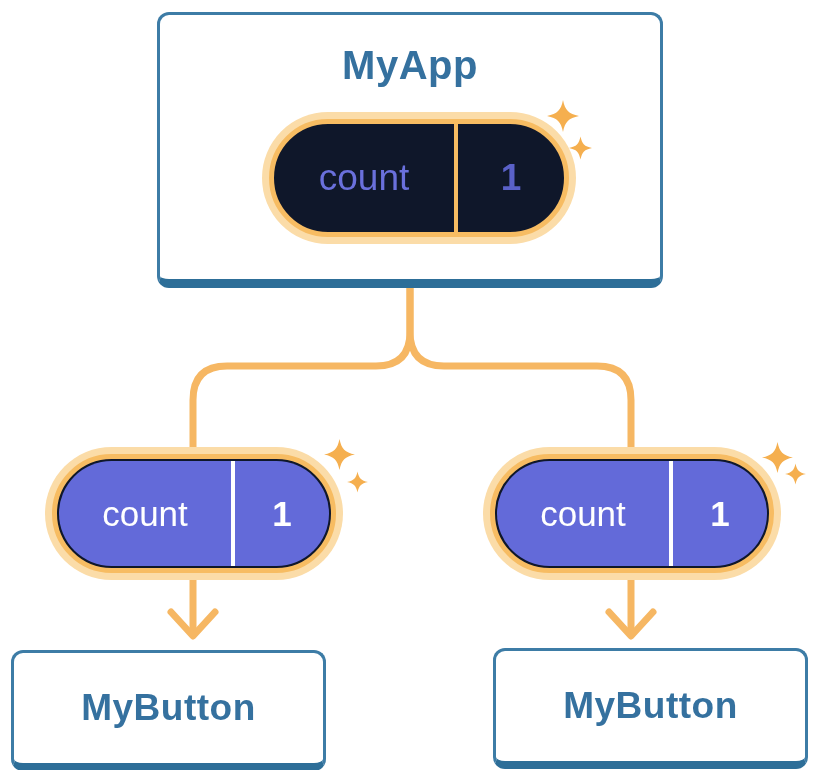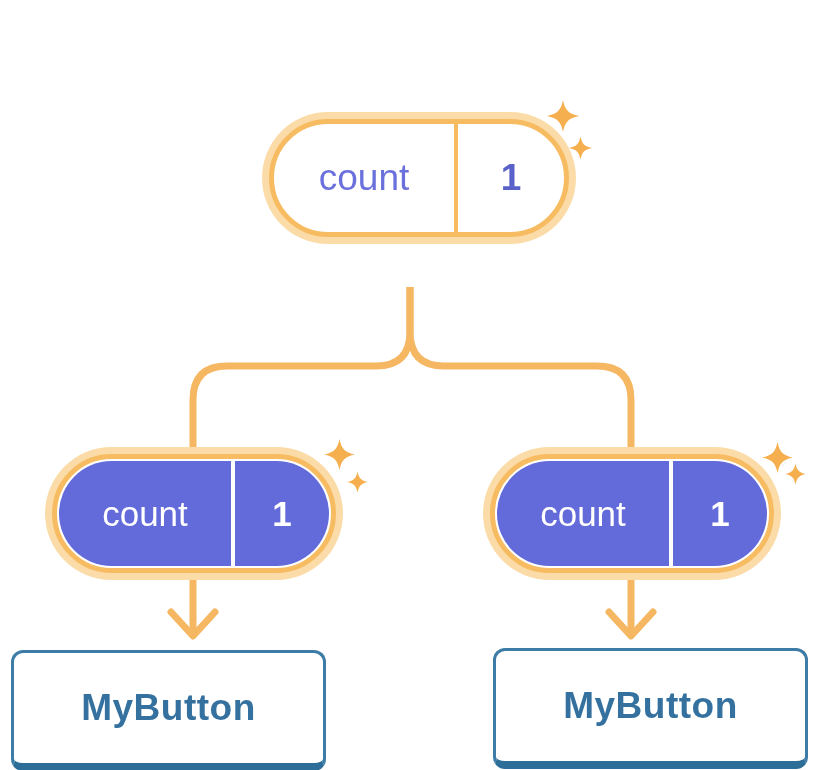--- a/index.html
+++ b/index.html
@@ -53,21 +53,21 @@
     z-index: 3;
   }
   .pill-top   { left: 262px; top: 112px; width: 314px; height: 132px; }
   .pill-left  { left: 45px;  top: 447px; width: 298px; height: 133px; }
   .pill-right { left: 483px; top: 447px; width: 298px; height: 133px; }
   .pill-mid {
     box-sizing: border-box;
     height: 100%;
     border: 5px solid var(--ring);
     border-radius: 999px;
-    background: #ffffff;
+    background: #0f172a;
     overflow: hidden;
     display: flex;
   }
   .pill-core {
     flex: 1;
     display: flex;
     border-radius: 999px;
     overflow: hidden;
   }
   .pill-label, .pill-value {
@@ -95,20 +95,23 @@
 
   <svg class="connectors" width="820" height="770" viewBox="0 0 820 770">
     <g fill="none" stroke="var(--line)" stroke-width="7">
       <path d="M410 287 L410 332 Q410 366 376 366 L227 366 Q193 366 193 400 L193 632" stroke-linejoin="round"></path>
       <path d="M410 287 L410 332 Q410 366 444 366 L597 366 Q631 366 631 400 L631 632" stroke-linejoin="round"></path>
       <path d="M171 612 L193 636 L215 612" stroke-linecap="round" stroke-linejoin="round"></path>
       <path d="M609 612 L631 636 L653 612" stroke-linecap="round" stroke-linejoin="round"></path>
     </g>
   </svg>
 
+  <div class="card card-myapp">
+    <div class="node-title">MyApp</div>
+  </div>
 
   <div class="pill-outer pill-top pill-light">
     <div class="pill-mid">
       <div class="pill-core">
         <div class="pill-label">count</div>
         <div class="pill-divider"></div>
         <div class="pill-value">1</div>
       </div>
     </div>
   </div>

